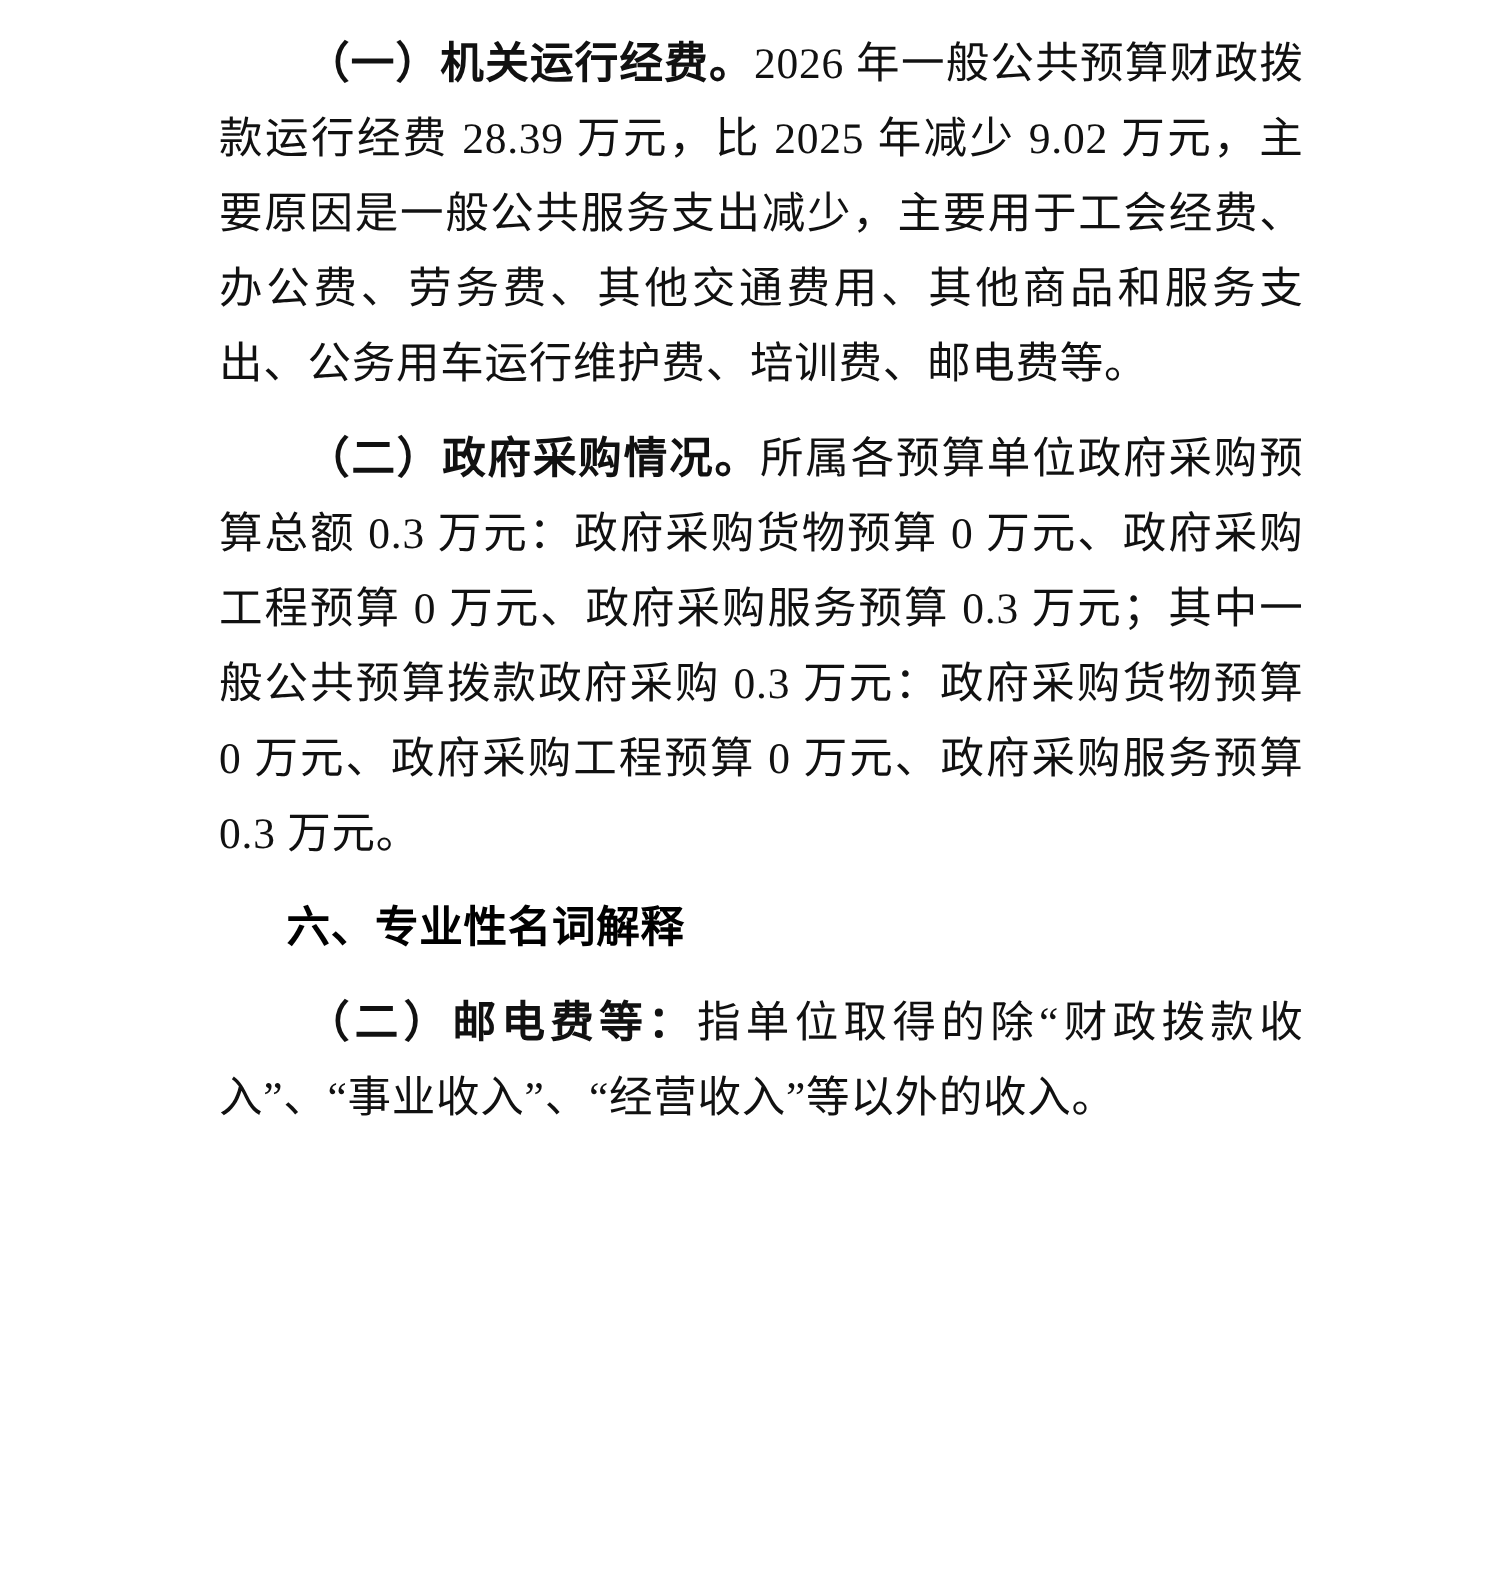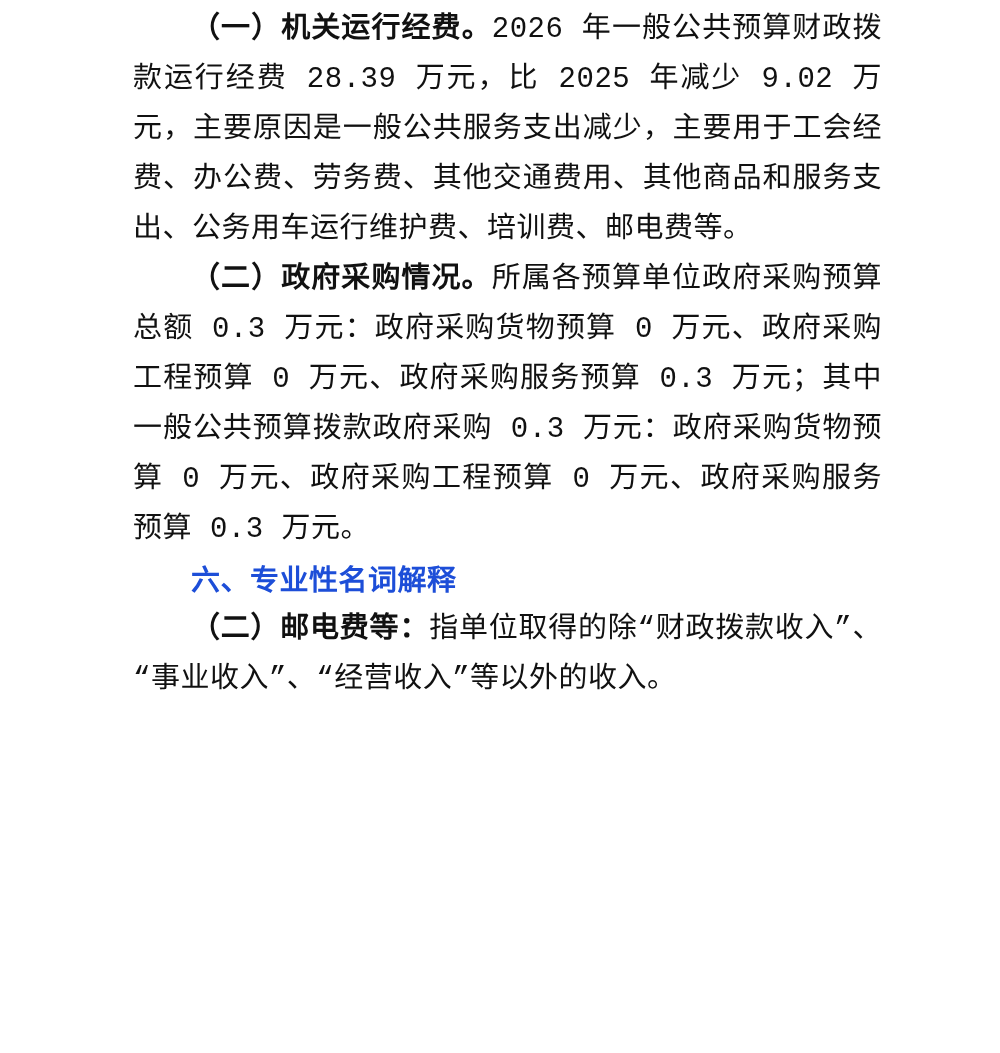--- a/index.html
+++ b/index.html
@@ -11,42 +11,42 @@
     position: relative;
     width: 1000px;
     height: 1053px;
     background: #ffffff;
     overflow: hidden;
     box-sizing: border-box;
     padding: 5px 118px 0 133px;
     color: #111111;
   }
   .doc-body p {
-    margin: 0;
-    font-family: Liberation Mono, monospace;
+    margin: 13px;
+    font-family: Liberation Serif, serif;
     font-size: 29px;
     line-height: 50px;
     text-align: justify;
     text-justify: inter-ideograph;
     text-indent: 2em;
     letter-spacing: 0.5px;
     color: #111111;
   }
   .doc-body p .lead {
     font-weight: bold;
   }
   .doc-body h2.section-heading {
     margin: 0;
     font-family: "Liberation Sans", "DejaVu Sans", sans-serif;
     font-size: 29px;
     line-height: 50px;
     font-weight: bold;
     text-indent: 2em;
     letter-spacing: 0.5px;
-    color: #1d4ed8;
+    color: #000000;
   }
 </style>
 </head>
 <body>
 
 <div class="page">
   <div class="doc-body">
 
     <p><span class="lead">（一）机关运行经费。</span><span>2026 年一般公共预算财政拨款运行经费 28.39 万元，比 2025 年减少 9.02 万元，主要原因是一般公共服务支出减少，主要用于工会经费、办公费、劳务费、其他交通费用、其他商品和服务支出、公务用车运行维护费、培训费、邮电费等。</span></p>
 

